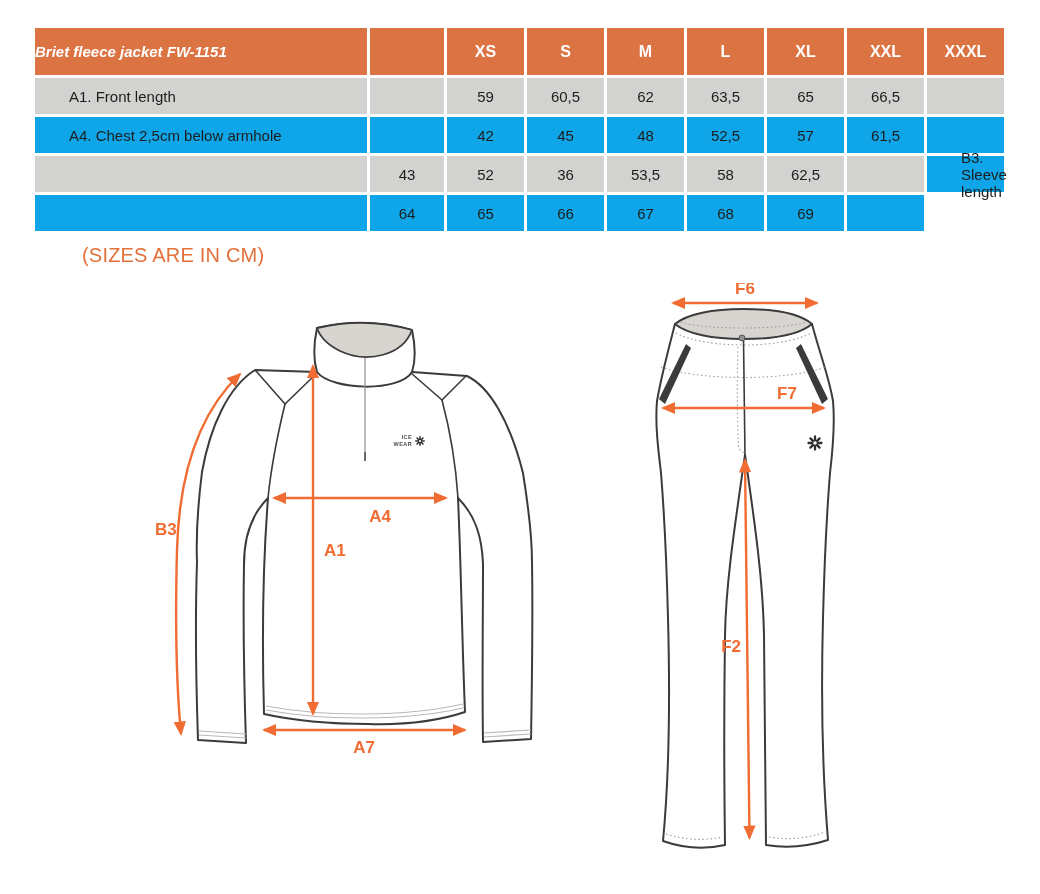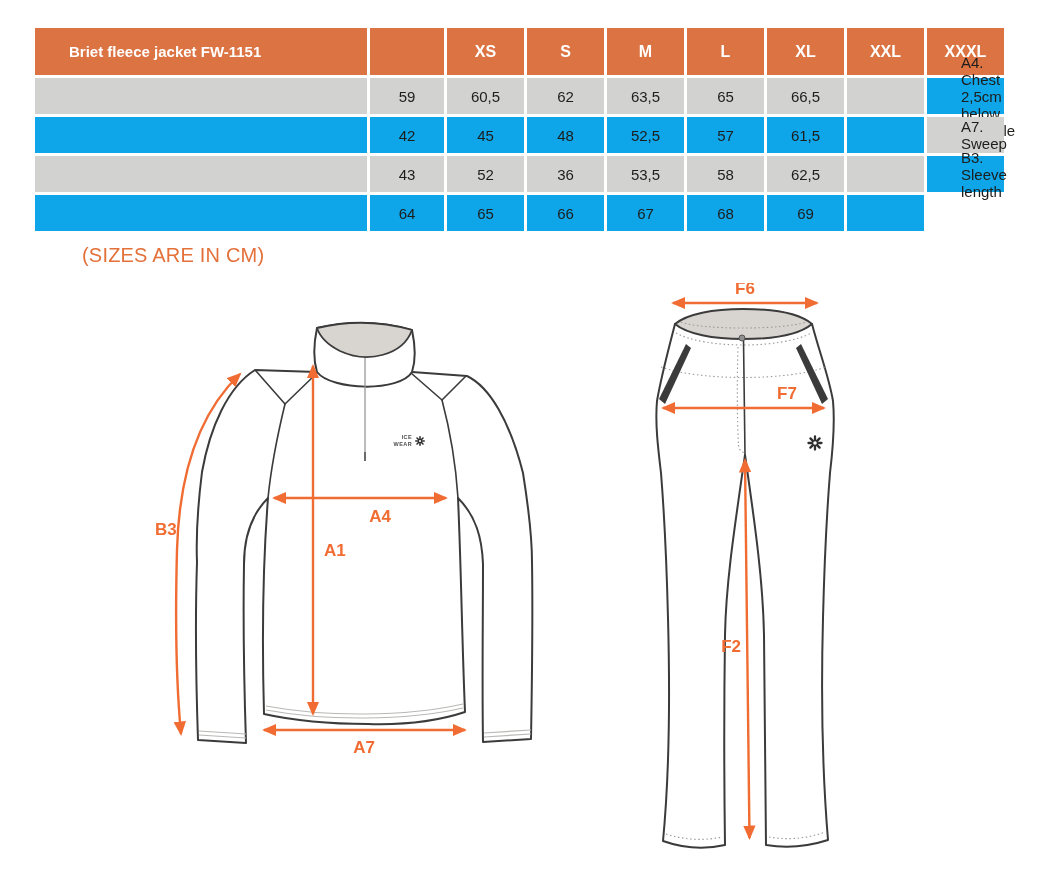--- a/index.html
+++ b/index.html
@@ -9,21 +9,21 @@
   }
   
   .size-table{
     position:absolute;left:35px;top:28px;
     display:grid;
     grid-template-columns:332px 74px repeat(7,77px);
     grid-auto-rows:auto;gap:3px;background:#ffffff;
   }
   .cell{display:flex;align-items:center;justify-content:center;font-size:15px;}
   .th{height:47px;background:#dc7342;color:#ffffff;font-weight:bold;font-size:16px;}
-  .th-title{justify-content:flex-start;padding-left:34px;font-size:15px;}
+  .th-title{justify-content:flex-start;font-size:15px;font-style:italic;}
   .td{height:36px;}
   .td-label{justify-content:flex-start;padding-left:34px;}
   .rowA{background:#d2d2d1;}
   .rowB{background:#0ea5e9;}
   
   .note{
     position:absolute;left:82px;top:244px;
     color:#e4703a;font-size:20px;letter-spacing:.2px;
   }
   
@@ -49,40 +49,40 @@
     <div class="cell th th-title">Briet fleece jacket FW-1151</div>
     <div class="cell th"></div>
     <div class="cell th">XS</div>
     <div class="cell th">S</div>
     <div class="cell th">M</div>
     <div class="cell th">L</div>
     <div class="cell th">XL</div>
     <div class="cell th">XXL</div>
     <div class="cell th">XXXL</div>
 
+    <div class="cell td td-label rowA">A1. Front length</div>
     <div class="cell td rowA"></div>
     <div class="cell td rowA">59</div>
     <div class="cell td rowA">60,5</div>
     <div class="cell td rowA">62</div>
     <div class="cell td rowA">63,5</div>
     <div class="cell td rowA">65</div>
     <div class="cell td rowA">66,5</div>
     <div class="cell td rowA"></div>
 
     <div class="cell td td-label rowB">A4. Chest 2,5cm below armhole</div>
     <div class="cell td rowB"></div>
     <div class="cell td rowB">42</div>
     <div class="cell td rowB">45</div>
     <div class="cell td rowB">48</div>
     <div class="cell td rowB">52,5</div>
     <div class="cell td rowB">57</div>
     <div class="cell td rowB">61,5</div>
     <div class="cell td rowB"></div>
 
-    <div class="cell td td-label rowA">A7. Sweep</div>
     <div class="cell td rowA"></div>
     <div class="cell td rowA">43</div>
     <div class="cell td rowA">52</div>
     <div class="cell td rowA">36</div>
     <div class="cell td rowA">53,5</div>
     <div class="cell td rowA">58</div>
     <div class="cell td rowA">62,5</div>
     <div class="cell td rowA"></div>
 
     <div class="cell td td-label rowB">B3. Sleeve length</div>

